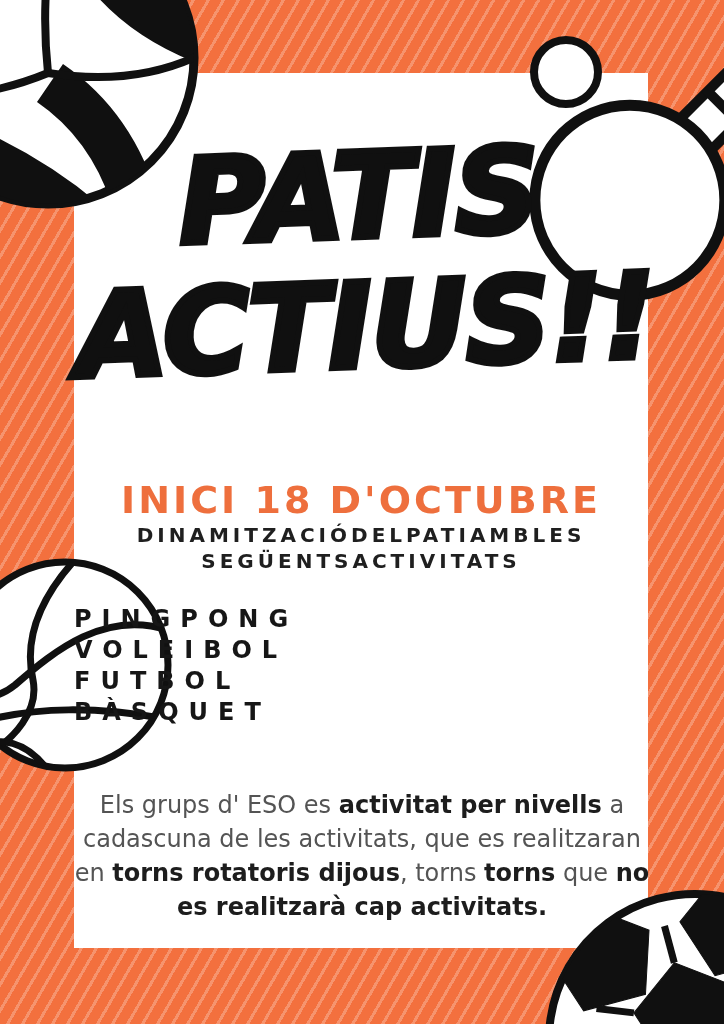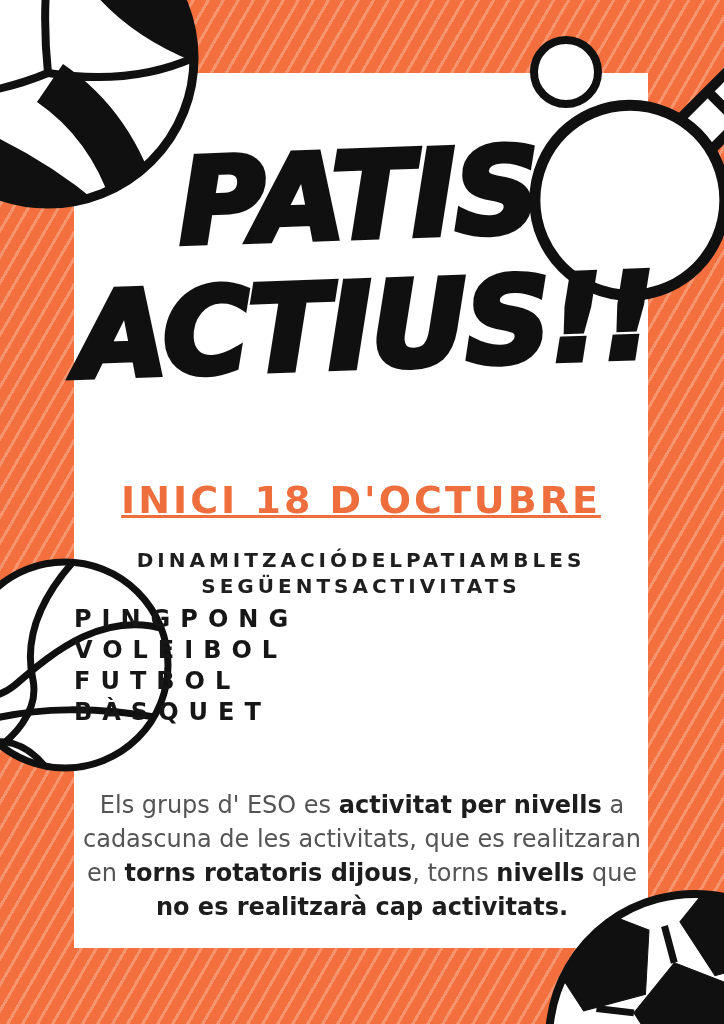--- a/index.html
+++ b/index.html
@@ -27,24 +27,23 @@
     font-size:118px;line-height:1.1;
     color:#101010;-webkit-text-stroke:6px #101010;
     letter-spacing:-1px;
     transform:rotate(-2deg);
   }
   .start-heading{
     position:absolute;left:74px;top:478px;width:574px;
     text-align:center;
     font-size:38px;font-weight:700;letter-spacing:3px;
     color:#EE6F3D;
-    text-decoration:underline;
   }
   .subtitle{
-    position:absolute;left:74px;top:547px;width:574px;
+    position:absolute;left:74px;top:522px;width:574px;
     text-align:center;
     font-size:20px;font-weight:700;letter-spacing:4px;
     line-height:26px;color:#1F1F1F;
   }
   .activities{
     position:absolute;left:74px;top:604px;width:574px;
     text-align:left;
     font-size:24px;font-weight:700;letter-spacing:10px;
     line-height:31px;color:#161616;
   }
@@ -155,15 +154,15 @@
     <div>SEGÜENTSACTIVITATS</div>
   </div>
 
   <div class="activities">
     <span class="activity">PINGPONG</span>
     <span class="activity">VOLEIBOL</span>
     <span class="activity">FUTBOL</span>
     <span class="activity">BÀSQUET</span>
   </div>
 
-  <p class="description"><span>Els grups d' ESO es </span><strong>activitat per nivells</strong><span> a cadascuna de les activitats, que es realitzaran en </span><strong>torns rotatoris dijous</strong><span>, torns </span><strong>nivells</strong><span> que </span><strong>no es realitzarà cap activitats.</strong></p>
+  <p class="description"><span>Els grups d' ESO es </span><strong>activitat per nivells</strong><span> a cadascuna de les activitats, que es realitzaran en </span><strong>torns rotatoris dijous</strong><span>, torns </span><strong>torns</strong><span> que </span><strong>no es realitzarà cap activitats.</strong></p>
 
 </div>
 
 </body></html>

